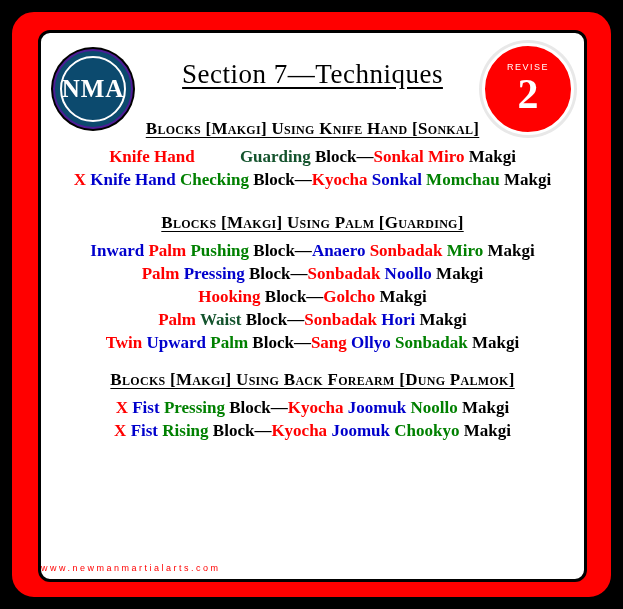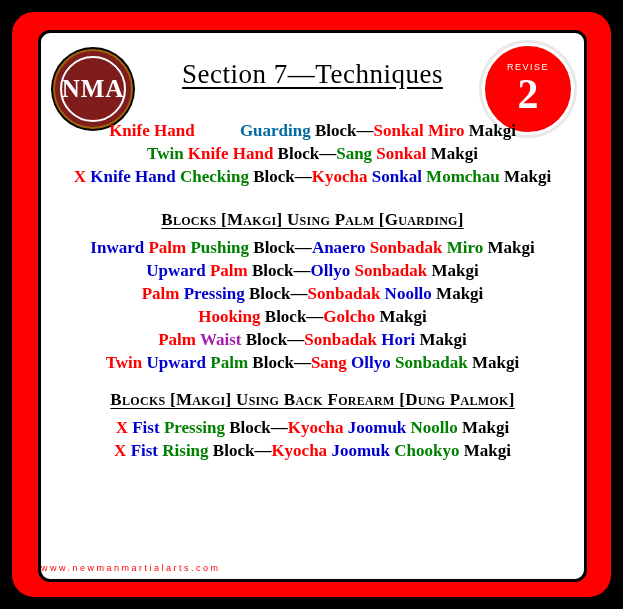--- a/index.html
+++ b/index.html
@@ -49,22 +49,22 @@
     text-decoration: underline;
     text-underline-offset: 4px;
   }
   .logo {
     position: absolute;
     left: 12px;
     top: 16px;
     width: 76px;
     height: 76px;
     border-radius: 50%;
-    background: #7f1d1d;
-    border: 2px solid #a16207;
+    background: #0c4a6e;
+    border: 2px solid #4c1d95;
     box-shadow: 0 0 0 2px #000000;
   }
   .logo .ring {
     position: absolute;
     left: 5px;
     top: 5px;
     right: 5px;
     bottom: 5px;
     border-radius: 50%;
     border: 2px solid #ffffff;
@@ -173,32 +173,31 @@
 
     <div class="badge">
       <div class="label">REVISE</div>
       <div class="num">2</div>
     </div>
 
     <div class="title">Section 7—Techniques</div>
 
     <div class="content" id="content">
         <div class="section">
-          <div class="line"><span style="color: rgb(255, 0, 0);">Knife Hand </span><span style="color: #0369a1; margin-left: 41px;">Guarding </span><span style="color: rgb(0, 0, 0);">Block—</span><span style="color: rgb(255, 0, 0);">Sonkal Miro </span><span style="color: rgb(0, 0, 0);">Makgi</span></div>
-          <div class="line"><span style="color: rgb(0, 128, 0);">Twin </span><span style="color: rgb(255, 0, 0);">Knife Hand </span><span style="color: rgb(0, 0, 0);">Block—</span><span style="color: rgb(0, 128, 0);">Sang </span><span style="color: rgb(255, 0, 0);">Sonkal </span><span style="color: rgb(0, 0, 0);">Makgi</span></div>
+          <div class="section-head">Blocks [Makgi] Using Knife Hand [Sonkal]</div>
+          <div class="line"><span style="color: rgb(255, 0, 0);">Knife Hand </span><span style="color: #14532d; margin-left: 41px;">Guarding </span><span style="color: rgb(0, 0, 0);">Block—</span><span style="color: rgb(255, 0, 0);">Sonkal Miro </span><span style="color: rgb(0, 0, 0);">Makgi</span></div>
           <div class="line"><span style="color: rgb(255, 0, 0);">X </span><span style="color: rgb(0, 0, 204);">Knife Hand </span><span style="color: rgb(0, 128, 0);">Checking </span><span style="color: rgb(0, 0, 0);">Block—</span><span style="color: rgb(255, 0, 0);">Kyocha </span><span style="color: rgb(0, 0, 204);">Sonkal </span><span style="color: rgb(0, 128, 0);">Momchau </span><span style="color: rgb(0, 0, 0);">Makgi</span></div>
         </div>
         <div class="gap"></div>
         <div class="section">
           <div class="section-head">Blocks [Makgi] Using Palm [Guarding]</div>
           <div class="line"><span style="color: rgb(0, 0, 204);">Inward </span><span style="color: rgb(255, 0, 0);">Palm </span><span style="color: rgb(0, 128, 0);">Pushing </span><span style="color: rgb(0, 0, 0);">Block—</span><span style="color: rgb(0, 0, 204);">Anaero </span><span style="color: rgb(255, 0, 0);">Sonbadak </span><span style="color: rgb(0, 128, 0);">Miro </span><span style="color: rgb(0, 0, 0);">Makgi</span></div>
-          <div class="line"><span style="color: rgb(0, 0, 204);">Upward </span><span style="color: rgb(255, 0, 0);">Palm </span><span style="color: rgb(0, 0, 0);">Block—</span><span style="color: rgb(0, 0, 204);">Ollyo </span><span style="color: rgb(255, 0, 0);">Sonbadak </span><span style="color: rgb(0, 0, 0);">Makgi</span></div>
           <div class="line"><span style="color: rgb(255, 0, 0);">Palm </span><span style="color: rgb(0, 0, 204);">Pressing </span><span style="color: rgb(0, 0, 0);">Block—</span><span style="color: rgb(255, 0, 0);">Sonbadak </span><span style="color: rgb(0, 0, 204);">Noollo </span><span style="color: rgb(0, 0, 0);">Makgi</span></div>
           <div class="line"><span style="color: rgb(255, 0, 0);">Hooking </span><span style="color: rgb(0, 0, 0);">Block—</span><span style="color: rgb(255, 0, 0);">Golcho </span><span style="color: rgb(0, 0, 0);">Makgi</span></div>
-          <div class="line"><span style="color: rgb(255, 0, 0);">Palm </span><span style="color: #a21caf;">Waist </span><span style="color: rgb(0, 0, 0);">Block—</span><span style="color: rgb(255, 0, 0);">Sonbadak </span><span style="color: rgb(0, 0, 204);">Hori </span><span style="color: rgb(0, 0, 0);">Makgi</span></div>
+          <div class="line"><span style="color: rgb(255, 0, 0);">Palm </span><span style="color: #14532d;">Waist </span><span style="color: rgb(0, 0, 0);">Block—</span><span style="color: rgb(255, 0, 0);">Sonbadak </span><span style="color: rgb(0, 0, 204);">Hori </span><span style="color: rgb(0, 0, 0);">Makgi</span></div>
           <div class="line"><span style="color: rgb(255, 0, 0);">Twin </span><span style="color: rgb(0, 0, 204);">Upward </span><span style="color: rgb(0, 128, 0);">Palm </span><span style="color: rgb(0, 0, 0);">Block—</span><span style="color: rgb(255, 0, 0);">Sang </span><span style="color: rgb(0, 0, 204);">Ollyo </span><span style="color: rgb(0, 128, 0);">Sonbadak </span><span style="color: rgb(0, 0, 0);">Makgi</span></div>
         </div>
         <div class="gap-sm"></div>
         <div class="section">
           <div class="section-head">Blocks [Makgi] Using Back Forearm [Dung Palmok]</div>
           <div class="line"><span style="color: rgb(255, 0, 0);">X </span><span style="color: rgb(0, 0, 204);">Fist </span><span style="color: rgb(0, 128, 0);">Pressing </span><span style="color: rgb(0, 0, 0);">Block—</span><span style="color: rgb(255, 0, 0);">Kyocha </span><span style="color: rgb(0, 0, 204);">Joomuk </span><span style="color: rgb(0, 128, 0);">Noollo </span><span style="color: rgb(0, 0, 0);">Makgi</span></div>
           <div class="line"><span style="color: rgb(255, 0, 0);">X </span><span style="color: rgb(0, 0, 204);">Fist </span><span style="color: rgb(0, 128, 0);">Rising </span><span style="color: rgb(0, 0, 0);">Block—</span><span style="color: rgb(255, 0, 0);">Kyocha </span><span style="color: rgb(0, 0, 204);">Joomuk </span><span style="color: rgb(0, 128, 0);">Chookyo </span><span style="color: rgb(0, 0, 0);">Makgi</span></div>
         </div>
       </div>
 

